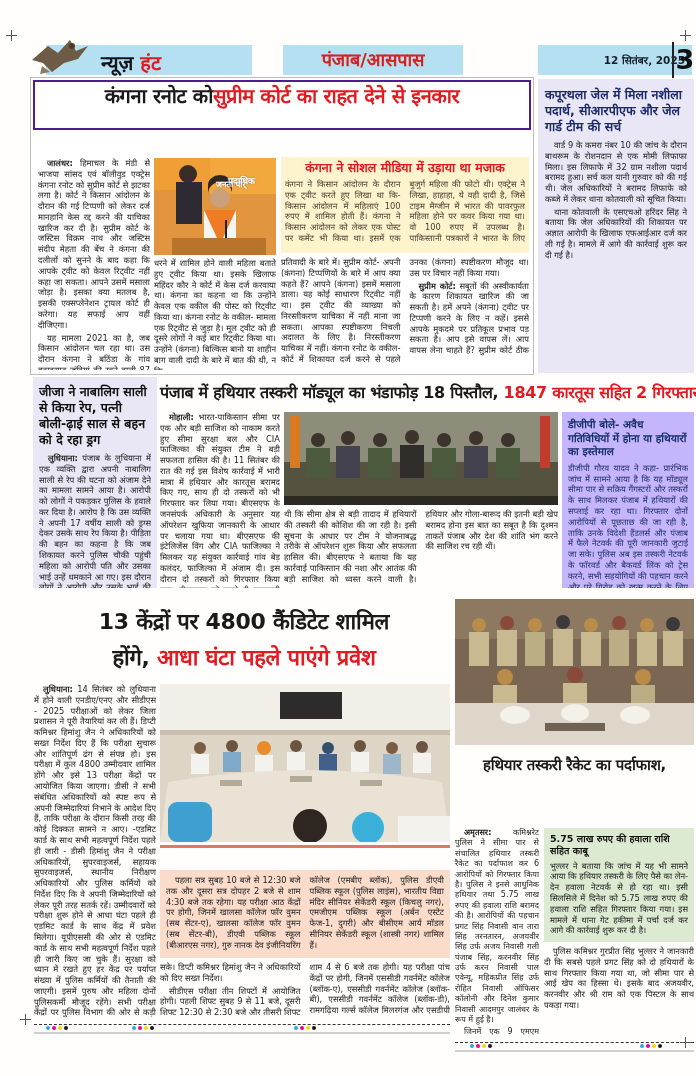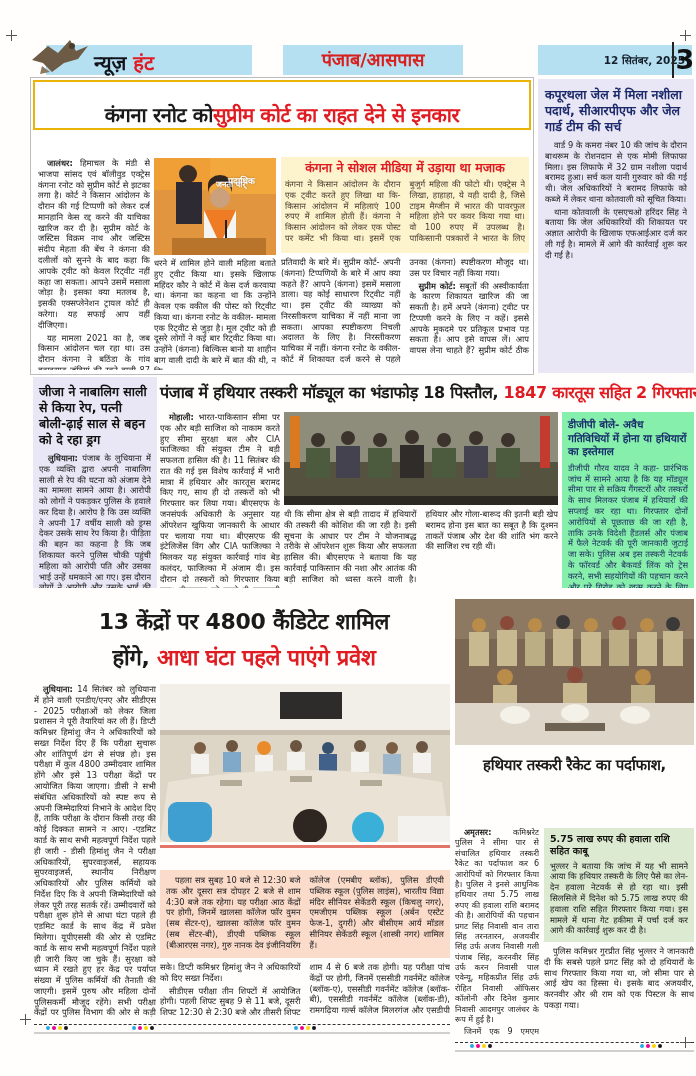--- a/index.html
+++ b/index.html
@@ -9,39 +9,39 @@
   
   .cyanbar{background:#b5e0f2;}
   .logo-text{font-size:20px;font-weight:bold;letter-spacing:0;white-space:nowrap;}
   .logo-black{color:#14141c;}
   .logo-red{color:#e01b22;}
   .section-title{font-size:18px;font-weight:bold;color:#d8201f;text-align:center;line-height:30px;white-space:nowrap;}
   .date-text{font-size:10.5px;font-weight:bold;color:#16202c;text-align:right;line-height:30px;padding-right:7px;}
   .pageno{font-size:27px;font-weight:bold;color:#111;border-left:2px solid #222;text-align:center;line-height:36px;}
   
   .frame{border:1px solid #bcbcbc;background:#fff;}
-  .mainhead{border:2px solid #eab308;background:#fff;display:flex;align-items:flex-end;justify-content:center;
+  .mainhead{border:2px solid #4c1d95;background:#fff;display:flex;align-items:flex-start;justify-content:center;
             font-weight:bold;font-size:20px;white-space:nowrap;letter-spacing:-0.4px;}
   .red{color:#e01b22;}
   .subbar{background:#d42f2b;border:2px solid #2c3a8c;color:#fff;font-weight:bold;font-size:12.5px;
           display:flex;align-items:center;justify-content:center;white-space:nowrap;letter-spacing:-0.2px;}
   
   .col{position:absolute;overflow:hidden;text-align:justify;font-size:8.3px;line-height:1.3;color:#242424;}
   .col p{margin:0 0 2px 0;text-indent:9px;}
   .col p.cont{text-indent:0;}
   .col b{font-weight:bold;}
   .twocol{column-count:2;column-gap:9px;column-fill:auto;height:100%;}
   
   .lavbox{background:#e9e7f5;overflow:hidden;}
   .lavbox .t{font-size:12.5px;line-height:1.28;font-weight:bold;color:#1c2a6b;margin:0 0 5px 0;}
   .lavbox .tb{color:#111;}
   .mockbox{background:#fdf3cd;overflow:hidden;}
   .mocktitle{font-size:12.5px;font-weight:bold;color:#e01b22;text-align:center;margin:2px 0 3px 0;white-space:nowrap;}
   .mockbody{color:#4a3f33;}
-  .bluebox{background:#86efac;overflow:hidden;}
+  .bluebox{background:#c4b5fd;overflow:hidden;}
   .bluebox .t{font-size:10.5px;line-height:1.3;font-weight:bold;color:#18306b;margin:0 0 4px 0;}
   .bluebox .col-inner{color:#1d2f5e;}
   .pinkbox{background:#fbdccb;overflow:hidden;}
   .greenbox{background:#dcead2;overflow:hidden;}
   .greenbox .t{font-size:9.5px;line-height:1.3;font-weight:bold;color:#14120e;margin:0 0 3px 0;}
   .subhead2{font-weight:bold;white-space:nowrap;letter-spacing:-0.3px;}
   .centerhead{font-size:12px;font-weight:bold;color:#1c2a6b;text-align:center;}
   
   .photo{position:absolute;overflow:hidden;}
   .photo svg{display:block;width:100%;height:100%;}
@@ -57,21 +57,21 @@
 </style>
 </head>
 <body>
 
 <div id="page">
 
   <div class="abs cropmark" style="left:6px;top:30px;"></div>
   <div class="abs cropmark" style="left:680px;top:30px;"></div>
 
   <div class="abs cyanbar" style="left:46px;top:45px;width:206px;height:30px;">
-    <span class="abs logo-text" style="left:48px;top:4px;text-align:right;"><span class="logo-black">न्यूज़</span> <span class="logo-red">हंट</span></span>
+    <span class="abs logo-text" style="left:55px;top:4px;text-align:right;"><span class="logo-black">न्यूज़</span> <span class="logo-red">हंट</span></span>
   </div>
   <div class="abs" style="left:28px;top:36px;width:62px;height:42px;">
     <svg viewBox="0 0 62 42" width="62" height="42">
         <path d="M4 24 L20 10 L30 17 L42 4 L48 15 L60 10 L50 23 L36 27 L24 36 L15 27 Z" fill="#6d5b46"></path>
         <circle cx="44" cy="10" r="3" fill="#4a3b2c"></circle>
         <path d="M14 30 l8 6 l-10 2 z" fill="#8c7a62"></path>
       </svg>
   </div>
   <div class="abs cyanbar" style="left:283px;top:45px;width:180px;height:30px;">
     <div class="section-title">पंजाब/आसपास</div>

